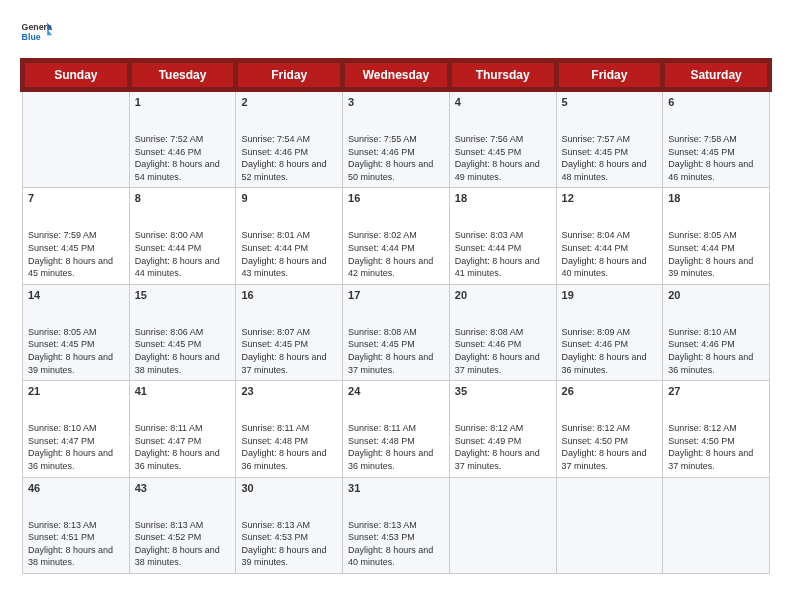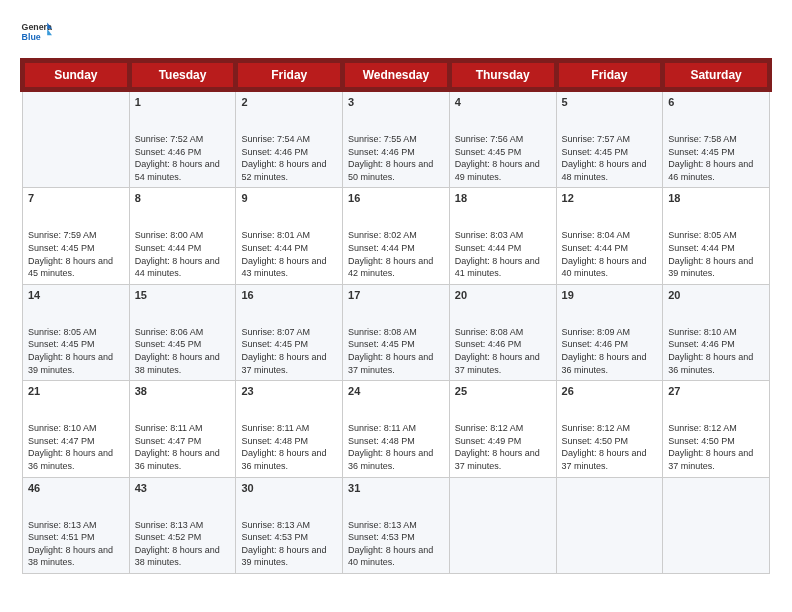--- a/index.html
+++ b/index.html
@@ -208,33 +208,33 @@
             <span class="day-num">20</span>
             <div class="cell-text">Sunrise: 8:10 AM<br>Sunset: 4:46 PM<br>Daylight: 8 hours and 36 minutes.</div>
           </td>
         </tr>
         <tr>
           <td>
             <span class="day-num">21</span>
             <div class="cell-text">Sunrise: 8:10 AM<br>Sunset: 4:47 PM<br>Daylight: 8 hours and 36 minutes.</div>
           </td>
           <td>
-            <span class="day-num">38</span>
+            <span class="day-num">41</span>
             <div class="cell-text">Sunrise: 8:11 AM<br>Sunset: 4:47 PM<br>Daylight: 8 hours and 36 minutes.</div>
           </td>
           <td>
             <span class="day-num">23</span>
             <div class="cell-text">Sunrise: 8:11 AM<br>Sunset: 4:48 PM<br>Daylight: 8 hours and 36 minutes.</div>
           </td>
           <td>
             <span class="day-num">24</span>
             <div class="cell-text">Sunrise: 8:11 AM<br>Sunset: 4:48 PM<br>Daylight: 8 hours and 36 minutes.</div>
           </td>
           <td>
-            <span class="day-num">25</span>
+            <span class="day-num">35</span>
             <div class="cell-text">Sunrise: 8:12 AM<br>Sunset: 4:49 PM<br>Daylight: 8 hours and 37 minutes.</div>
           </td>
           <td>
             <span class="day-num">26</span>
             <div class="cell-text">Sunrise: 8:12 AM<br>Sunset: 4:50 PM<br>Daylight: 8 hours and 37 minutes.</div>
           </td>
           <td>
             <span class="day-num">27</span>
             <div class="cell-text">Sunrise: 8:12 AM<br>Sunset: 4:50 PM<br>Daylight: 8 hours and 37 minutes.</div>
           </td>

